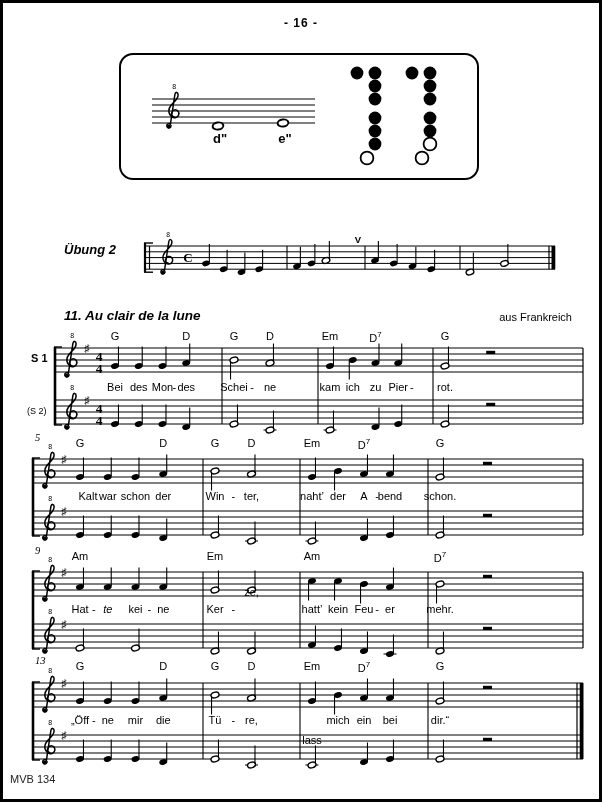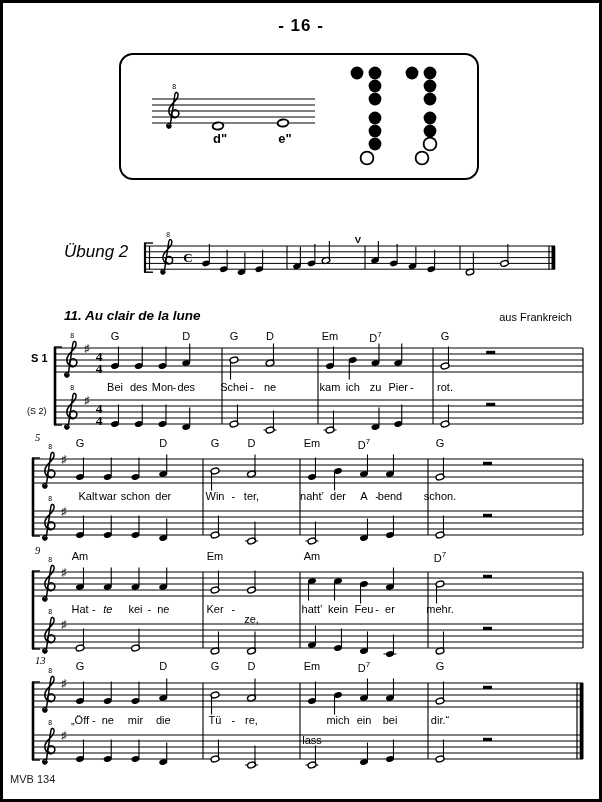--- a/index.html
+++ b/index.html
@@ -2,27 +2,27 @@
 <html><head>
 <meta charset="utf-8">
 <style>
   html,body{margin:0;padding:0;}
   body{
     width:602px;height:802px;position:relative;background:#ffffff;
     font-family:"Liberation Sans", sans-serif;color:#000;overflow:hidden;
   }
   .frame{position:absolute;inset:0;border:3px solid #000;box-sizing:border-box;pointer-events:none;}
   .page-number{position:absolute;top:16px;left:0;width:100%;text-align:center;
-    font-size:17px;font-weight:bold;letter-spacing:1px;}
+    font-size:12px;font-weight:bold;letter-spacing:1px;}
   .note-box{position:absolute;left:119px;top:53px;width:360px;height:127px;
     border:2px solid #000;border-radius:14px;box-sizing:border-box;}
   .note-label{position:absolute;transform:translateX(-50%);font-size:13px;font-weight:600;}
   #label-d{left:220px;top:131px;}
   #label-e{left:285px;top:131px;}
-  .exercise-label{position:absolute;left:64px;top:242px;font-size:17px;font-weight:normal;font-style:italic;}
+  .exercise-label{position:absolute;left:64px;top:242px;font-size:13px;font-weight:bold;font-style:italic;}
   .song-title{position:absolute;left:64px;top:308px;font-size:13.5px;font-weight:bold;font-style:italic;}
   .song-origin{position:absolute;right:30px;top:311px;font-size:11px;}
   .voice1-label{position:absolute;left:31px;top:352px;font-size:11px;font-weight:bold;}
   .voice2-label{position:absolute;left:27px;top:406px;font-size:9px;font-weight:normal;}
   .footer{position:absolute;left:10px;top:773px;font-size:11px;color:#222;}
   #music-svg{position:absolute;left:0;top:0;}
   #overlays{position:absolute;inset:0;}
   .ov{position:absolute;transform:translateX(-50%);white-space:nowrap;}
   .chord{font-size:11px;}
   .chord sup{font-size:8px;}
@@ -694,21 +694,21 @@
     <span class="ov chord" style="left: 312px; top: 550px;"><span>Am</span></span>
     <span class="ov chord" style="left: 440px; top: 550px;"><span>D</span><sup>7</sup></span>
     <span class="ov lyric" style="left: 80px; top: 603px;">Hat</span>
     <span class="ov lyric" style="left: 93.875px; top: 603px;">-</span>
     <span class="ov lyric" style="left: 107.75px; top: 603px; font-style: italic;">te</span>
     <span class="ov lyric" style="left: 135.5px; top: 603px;">kei</span>
     <span class="ov lyric" style="left: 149.375px; top: 603px;">-</span>
     <span class="ov lyric" style="left: 163.25px; top: 603px;">ne</span>
     <span class="ov lyric" style="left: 215px; top: 603px;">Ker</span>
     <span class="ov lyric" style="left: 233.25px; top: 603px;">-</span>
-    <span class="ov lyric" style="left: 251.5px; top: 613px; text-align: center;">ze,</span>
+    <span class="ov lyric" style="left: 251.5px; top: 586px; text-align: center;">ze,</span>
     <span class="ov lyric" style="left: 312px; top: 603px;">hatt’</span>
     <span class="ov lyric" style="left: 338px; top: 603px;">kein</span>
     <span class="ov lyric" style="left: 364px; top: 603px;">Feu</span>
     <span class="ov lyric" style="left: 377px; top: 603px;">-</span>
     <span class="ov lyric" style="left: 390px; top: 603px;">er</span>
     <span class="ov lyric" style="left: 440px; top: 603px;">mehr.</span>
     <span class="ov mnum" style="left: 35px; top: 545px;">9</span>
     <span class="ov chord" style="left: 80px; top: 660px;"><span>G</span></span>
     <span class="ov chord" style="left: 163.25px; top: 660px;"><span>D</span></span>
     <span class="ov chord" style="left: 215px; top: 660px;"><span>G</span></span>

